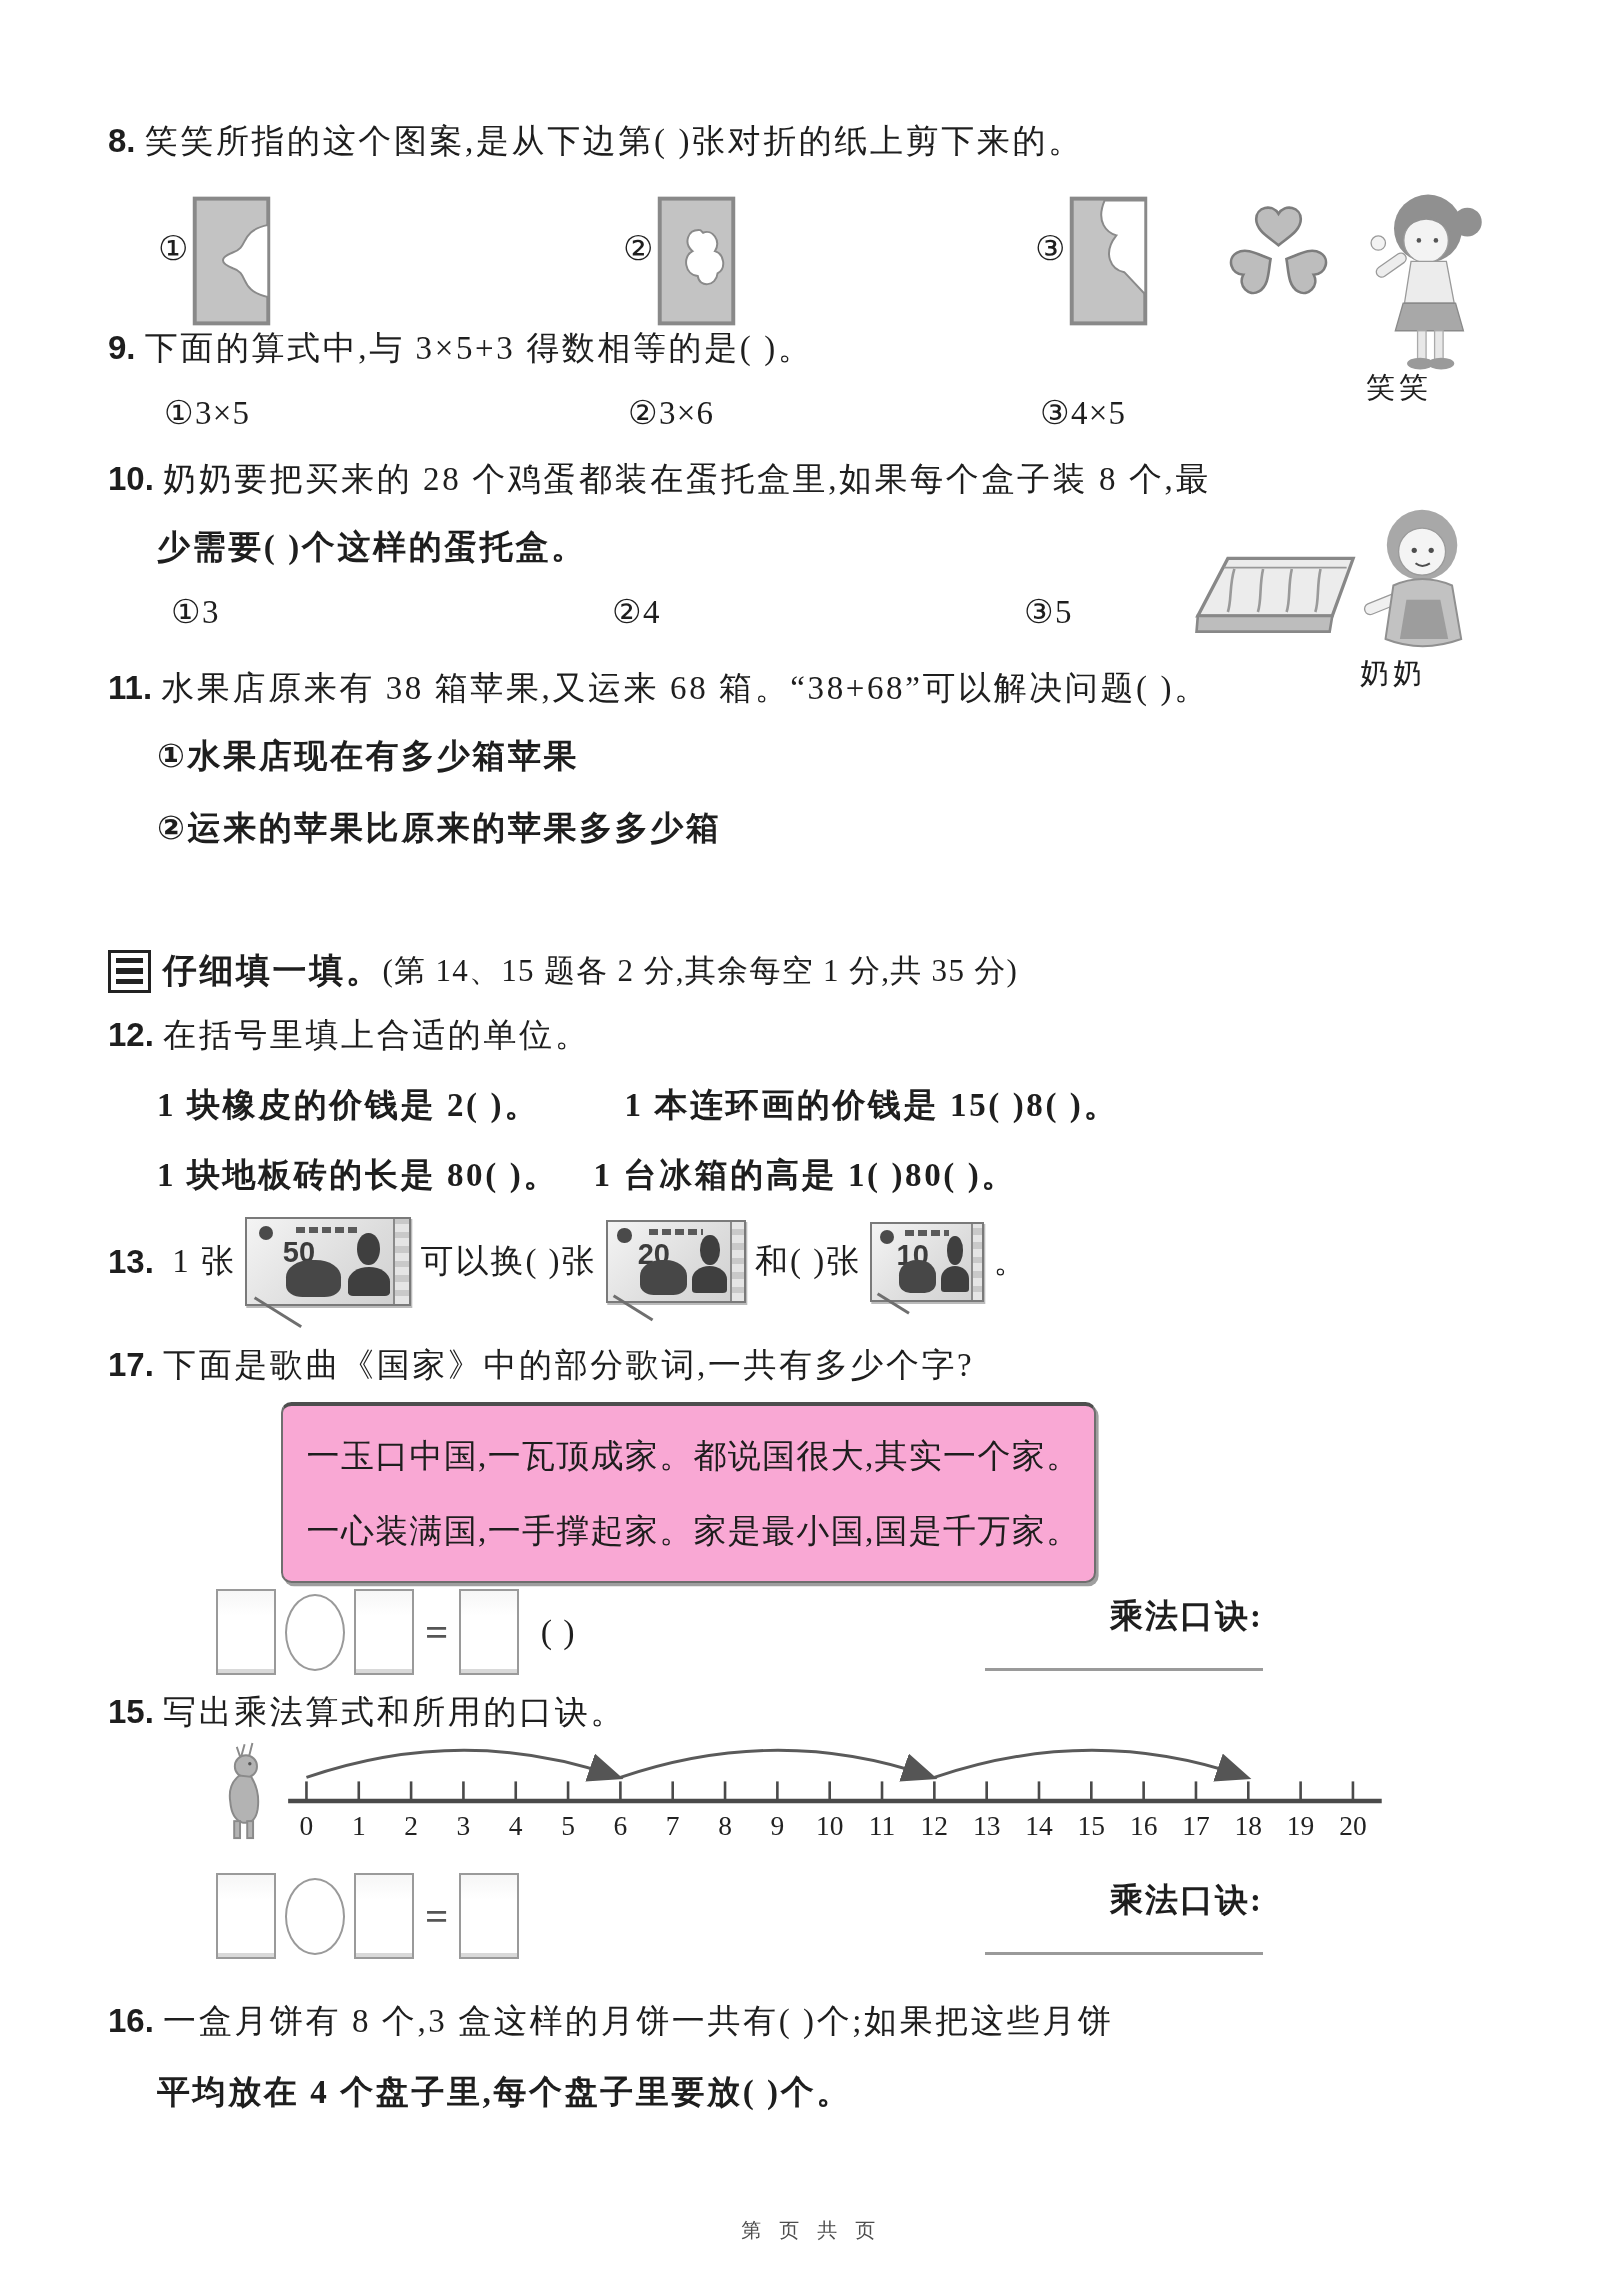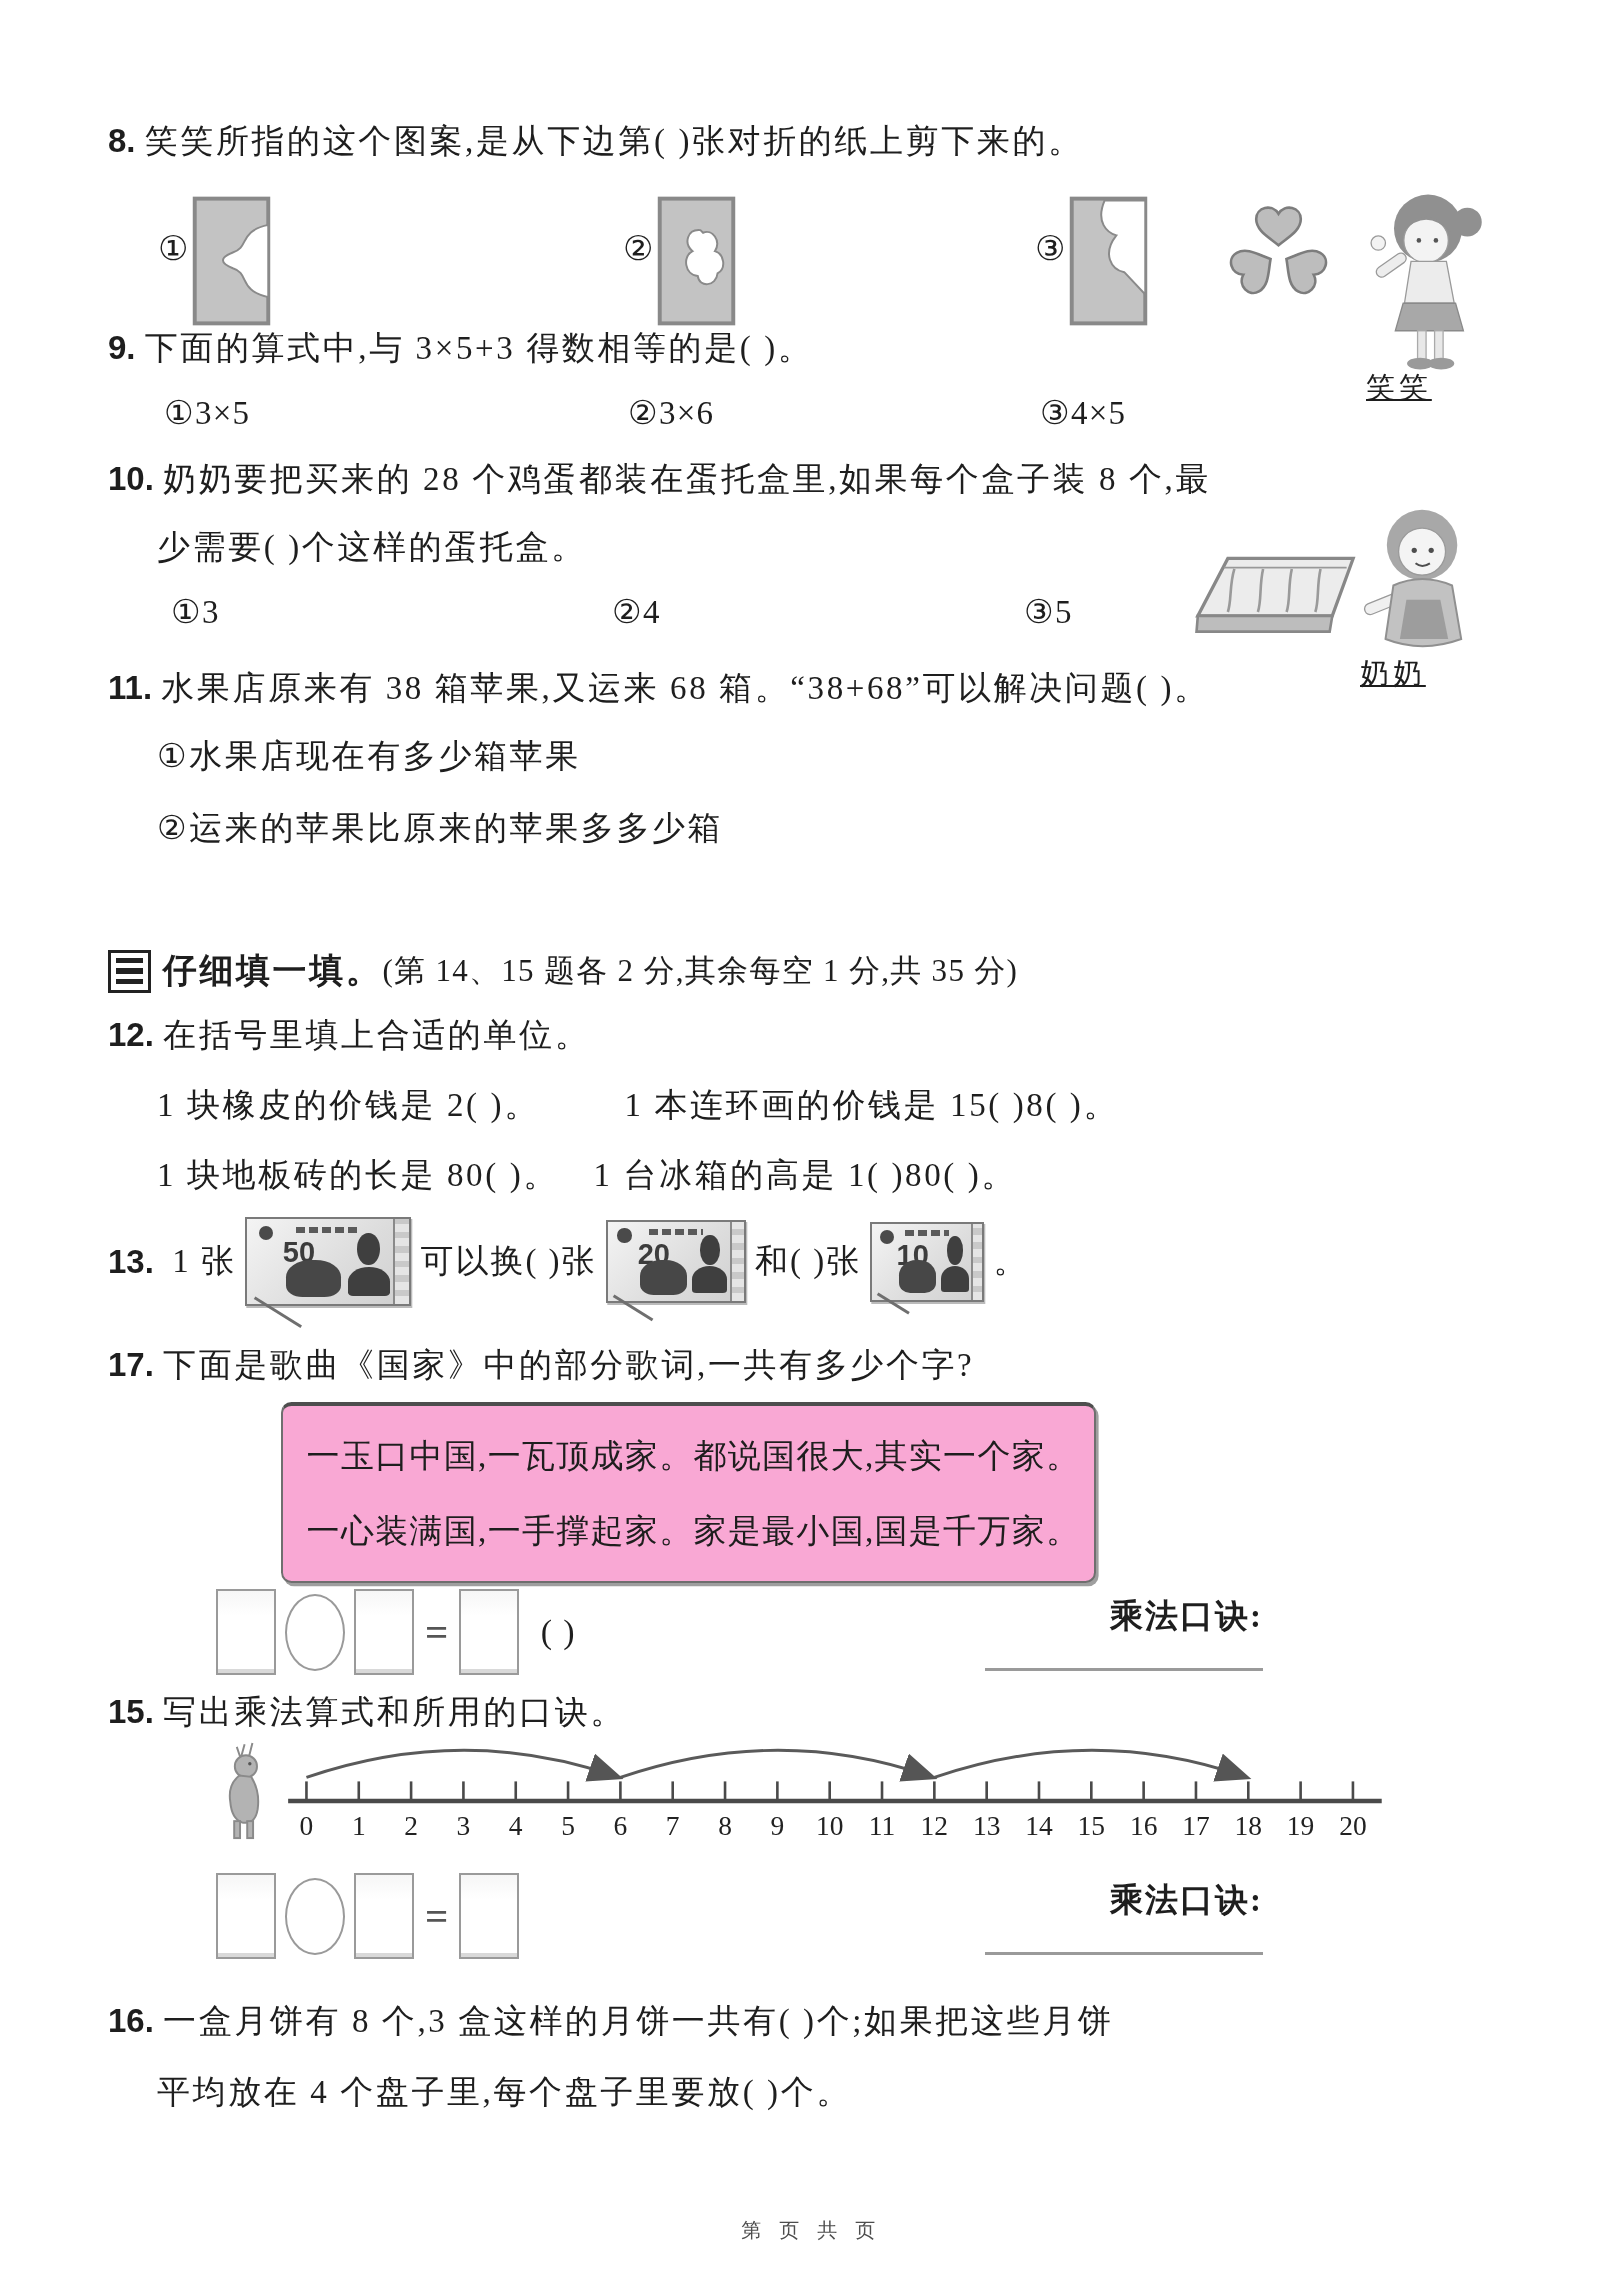--- a/index.html
+++ b/index.html
@@ -3,21 +3,21 @@
 <meta charset="utf-8">
 <style>
   html,body{margin:0;padding:0;background:#e9e9e9;}
   .page{
     position:relative;width:1623px;height:2295px;background:#ffffff;
     font-family:"Liberation Serif","DejaVu Sans",serif;color:#1e1e1e;overflow:hidden;
   }
   .abs{position:absolute;}
   .qline{position:absolute;left:108px;right:61px;font-size:33px;letter-spacing:2.6px;white-space:nowrap;}
   .qnum{font-family:"Liberation Sans","DejaVu Sans",sans-serif;font-weight:700;margin-right:9.2px;letter-spacing:0;}
-  .indent{position:absolute;left:157px;right:46px;font-size:33px;letter-spacing:2.6px;white-space:nowrap;}
+  .indent{position:absolute;left:157px;right:46px;font-size:33px;letter-spacing:2.6px;white-space:nowrap;font-weight:bold;}
   .opt{position:absolute;font-size:33px;letter-spacing:1.3px;}
   .optrow{display:flex;align-items:flex-start;gap:3.9px;}
   .optmark{font-size:34px;line-height:1;padding-top:36px;}
   .papercut{display:block;}
   .sec-head{position:absolute;left:108px;top:948px;display:flex;align-items:center;font-size:34px;}
   .sec-icon{width:37px;height:37px;border:3.9px solid #222;margin-right:11.8px;display:flex;flex-direction:column;justify-content:space-evenly;}
   .sec-icon i{display:block;height:5.2px;background:#222;margin:0 4.6px;}
   .sec-title{font-weight:700;letter-spacing:2.6px;}
   .sec-note{font-size:31px;letter-spacing:1.3px;}
   .money-row{position:absolute;left:108px;top:1217px;display:flex;align-items:center;gap:9.2px;font-size:33px;letter-spacing:2px;white-space:nowrap;}
@@ -43,21 +43,21 @@
   .lyrics-box p{margin:0;white-space:nowrap;}
   .lyrics-box p + p{margin-top:30px;}
   .eq-row{position:absolute;left:216px;width:1047px;display:flex;align-items:center;}
   .eq-box{width:56px;height:82px;border:2.6px solid #9a9a9a;background:linear-gradient(#f6f6f6,#ffffff 30%);box-shadow:0 -3.9px 0 #d9d9d9 inset;}
   .eq-circle{width:56px;height:73px;border:2.6px solid #9a9a9a;border-radius:50%;margin:0 9.2px;background:#fff;}
   .eq-eq{font-size:41px;font-weight:700;color:#555;margin:0 10.5px;}
   .eq-parens{font-size:34px;letter-spacing:1.3px;margin-left:22px;}
   .koujue-group{margin-left:auto;display:flex;align-items:flex-end;flex-direction:column;}
   .koujue-label{font-size:33px;font-weight:700;letter-spacing:2px;}
   .koujue-line{display:inline-block;width:278px;height:29px;border-bottom:3.9px solid #9a9a9a;margin-left:3.9px;}
-  .fig-label{position:absolute;font-size:29px;letter-spacing:3.9px;text-decoration:underline;}
+  .fig-label{position:absolute;font-size:29px;letter-spacing:3.9px;}
   .numberline{position:absolute;left:275px;top:1733px;}
   .deer{position:absolute;left:208px;top:1739px;}
   .footer{position:absolute;left:0;right:0;top:2217px;text-align:center;font-size:20px;color:#4d4d4d;letter-spacing:6.5px;}
 </style>
 </head>
 <body>
 
 <div class="page">
 
   <div class="qline" style="top:119px">

